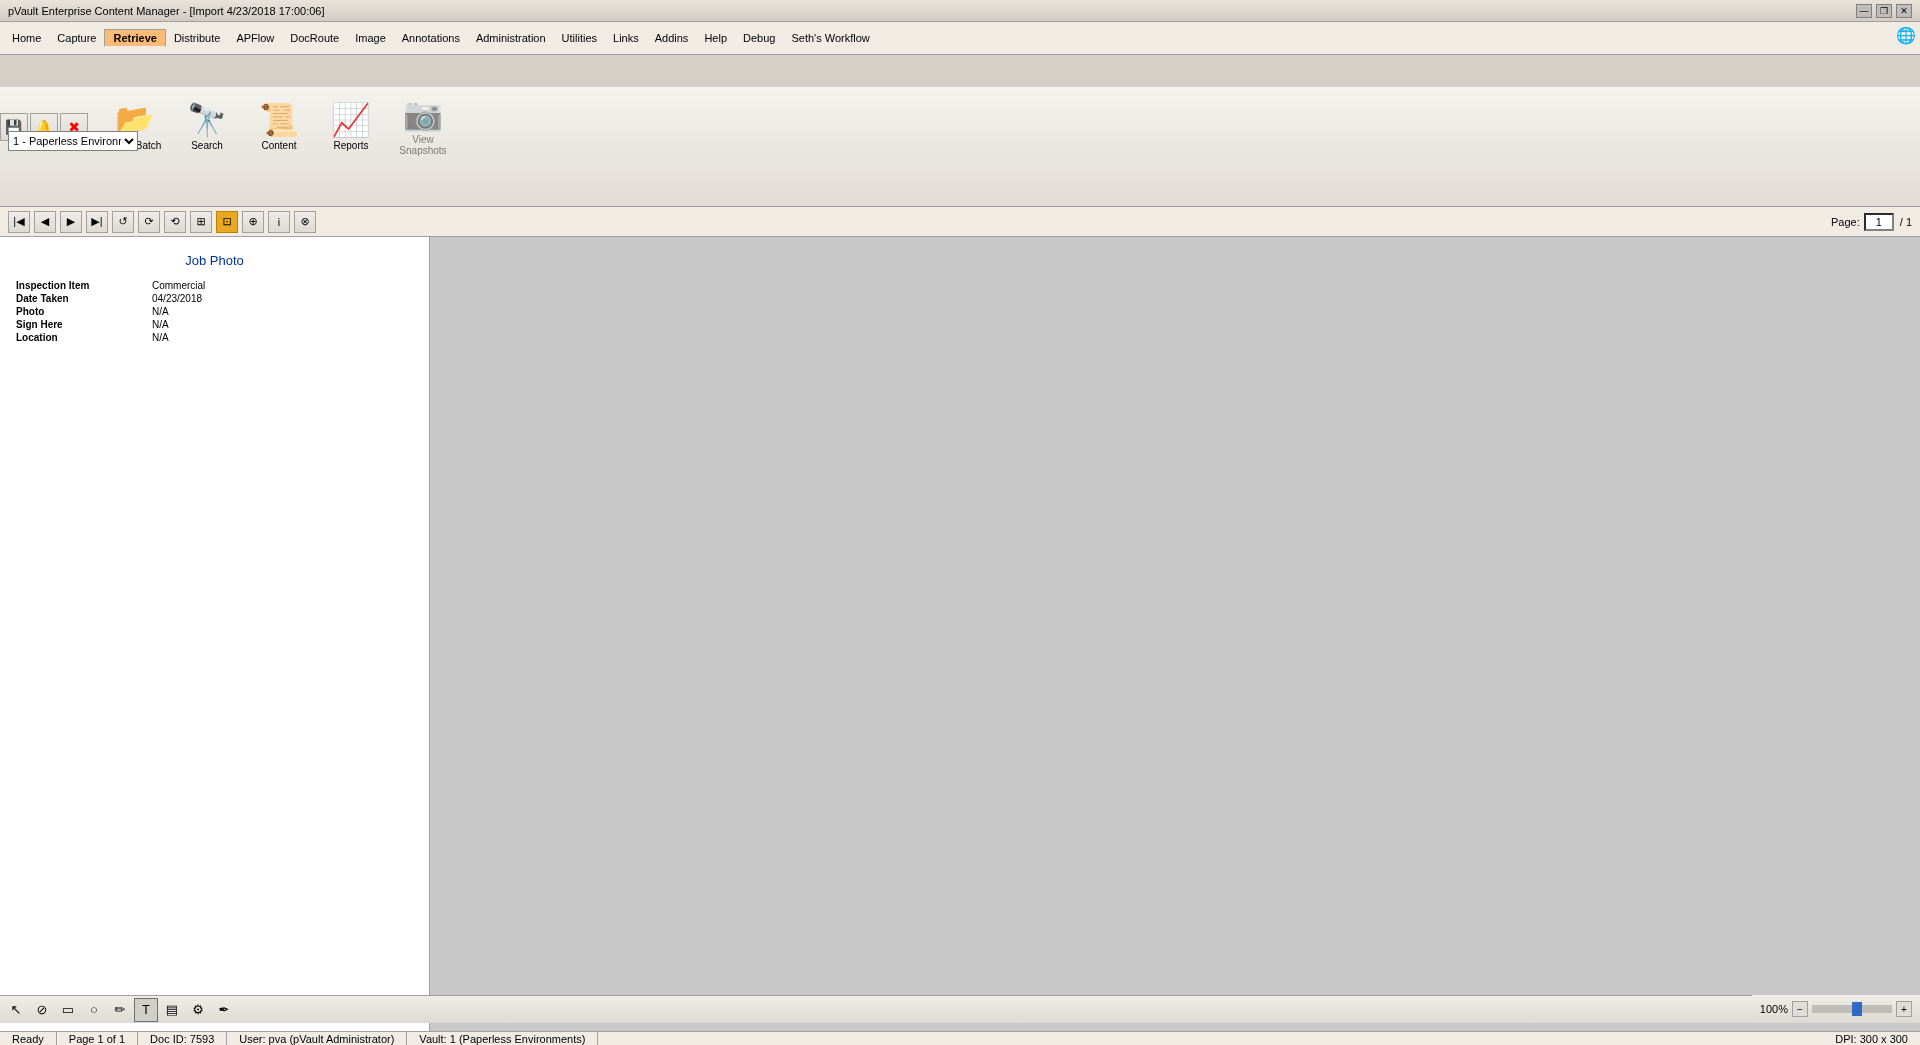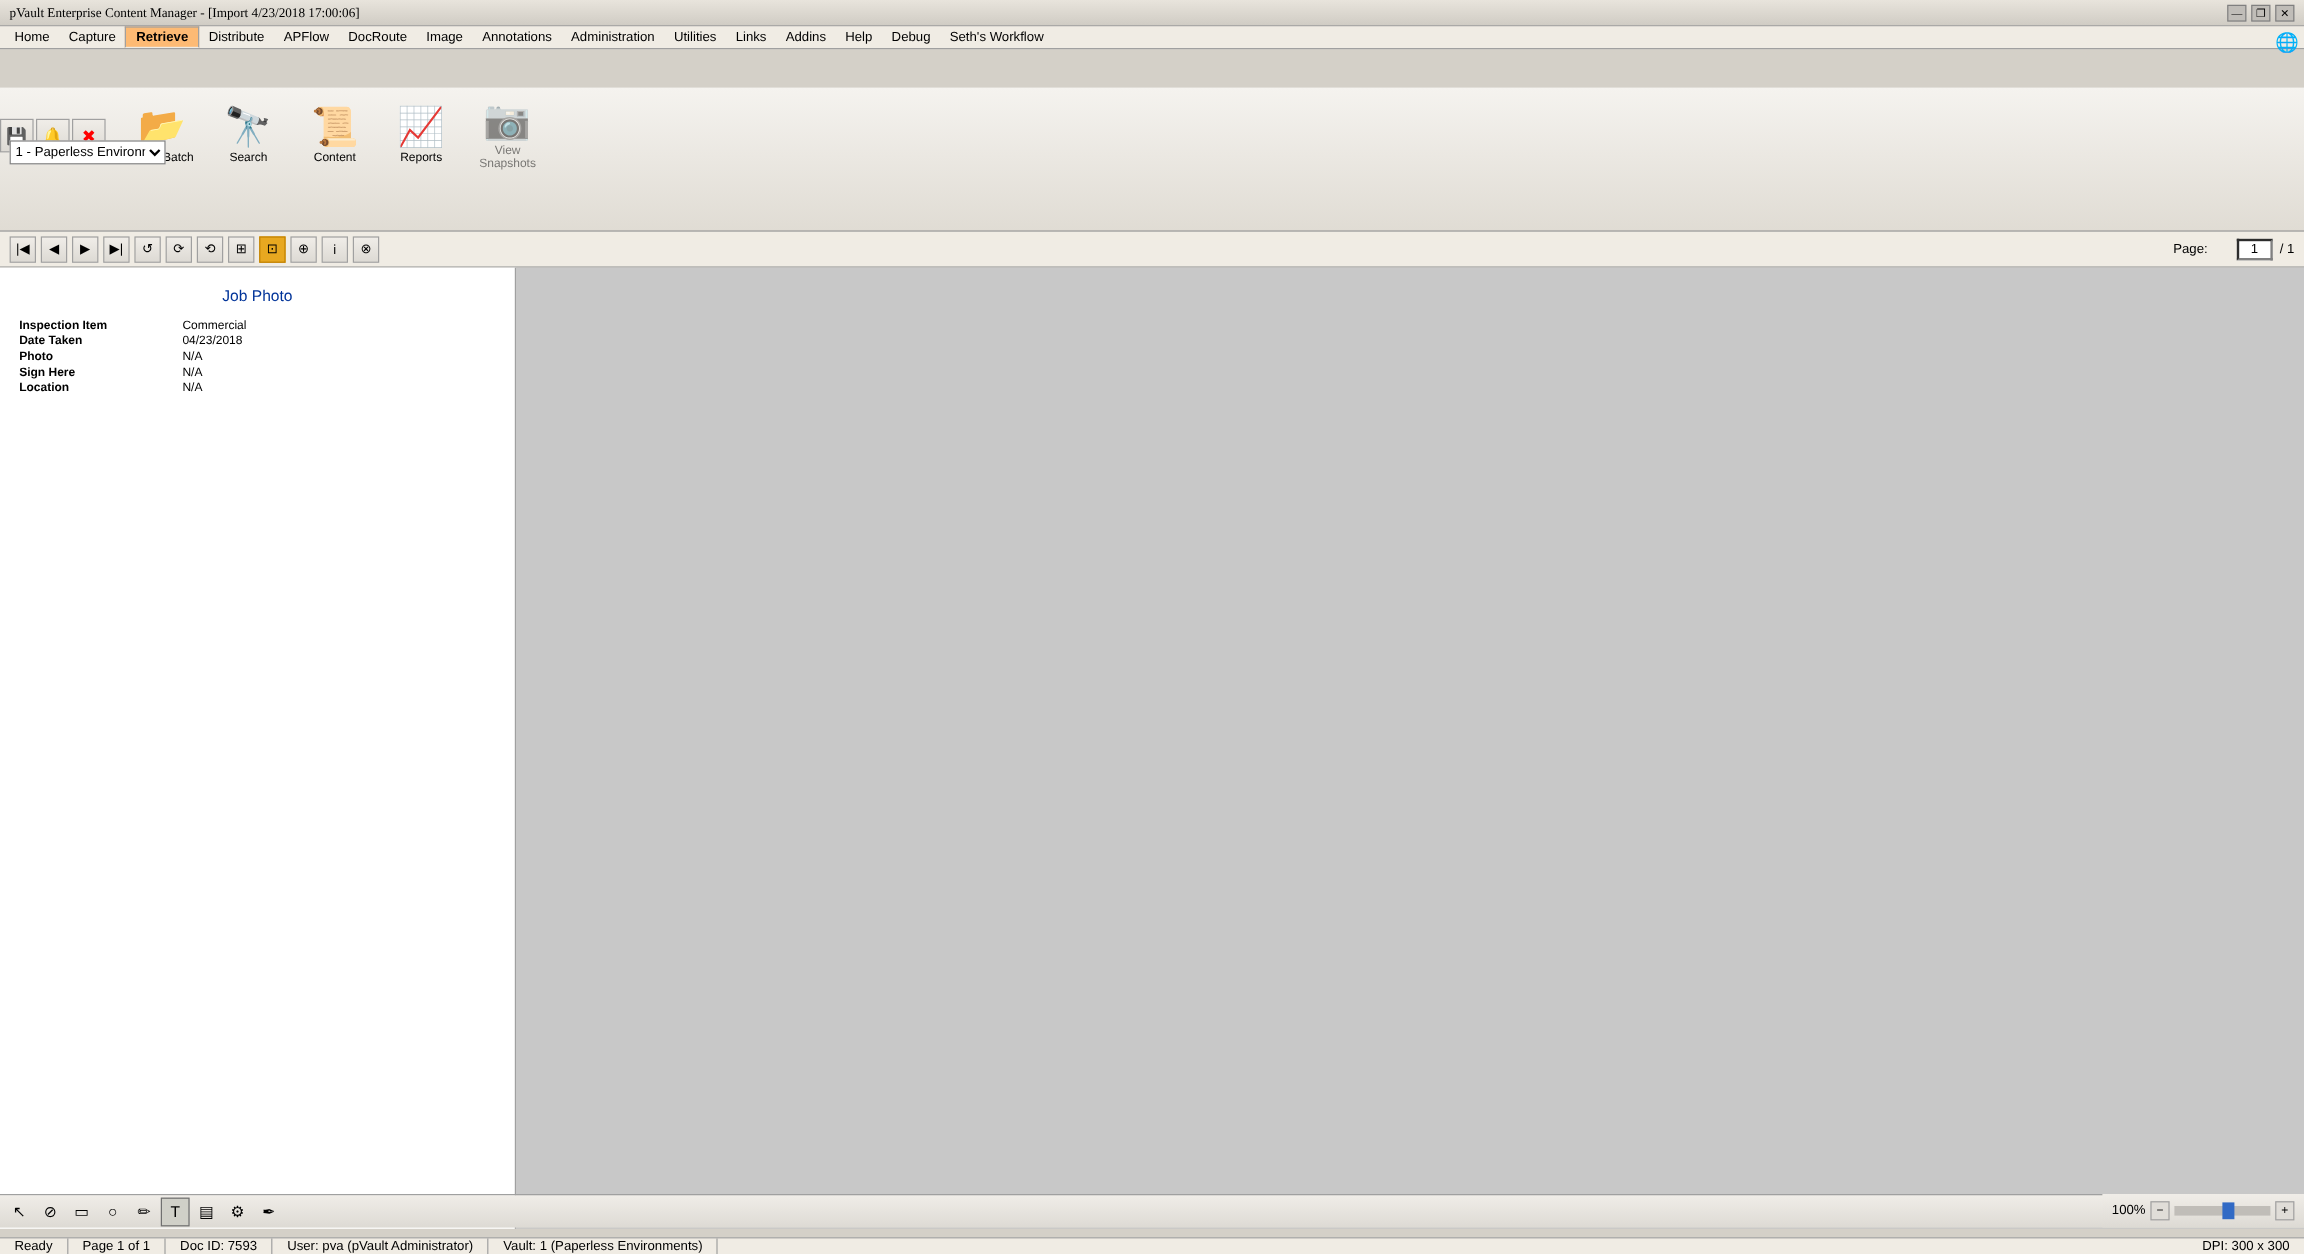--- a/index.html
+++ b/index.html
@@ -7,37 +7,36 @@
 
     
     #title-bar {
       background: linear-gradient(to bottom, #e8e4dc, #d0ccc4);
       height: 22px;
       display: flex;
       align-items: center;
       justify-content: space-between;
       padding: 0 8px;
       border-bottom: 1px solid #a0a0a0;
-      font-family: Liberation Serif, serif;
     }
     #title-text { font-size: 11px; color: #000; }
     #title-buttons { display: flex; gap: 4px; }
     .title-btn {
       width: 16px; height: 14px;
       background: #c0bdb8;
       border: 1px solid #808080;
       font-size: 9px;
       display: flex; align-items: center; justify-content: center;
       cursor: pointer;
     }
 
     
     #menu-bar {
       background: #f0ece4;
-      height: 19px;
+      height: 33px;
       display: flex;
       align-items: center;
       padding: 0 4px;
       border-bottom: 1px solid #a0a0a0;
     }
     .menu-item {
       padding: 2px 8px;
       font-size: 11px;
       cursor: pointer;
       white-space: nowrap;
@@ -92,21 +91,21 @@
     
     #page-bar {
       background: #f0ece4;
       height: 30px;
       display: flex;
       align-items: center;
       padding: 0 8px;
       border-bottom: 1px solid #a0a0a0;
       gap: 4px;
     }
-    #page-label { font-size: 11px; margin-right: 20px; }
+    #page-label { font-size: 11px; margin-right: 0; }
     #page-input {
       width: 30px; height: 18px;
       border: 2px inset #808080;
       background: white;
       text-align: center;
       font-size: 11px;
     }
     #page-total { font-size: 11px; margin-left: 2px; }
 
     .nav-btn {

